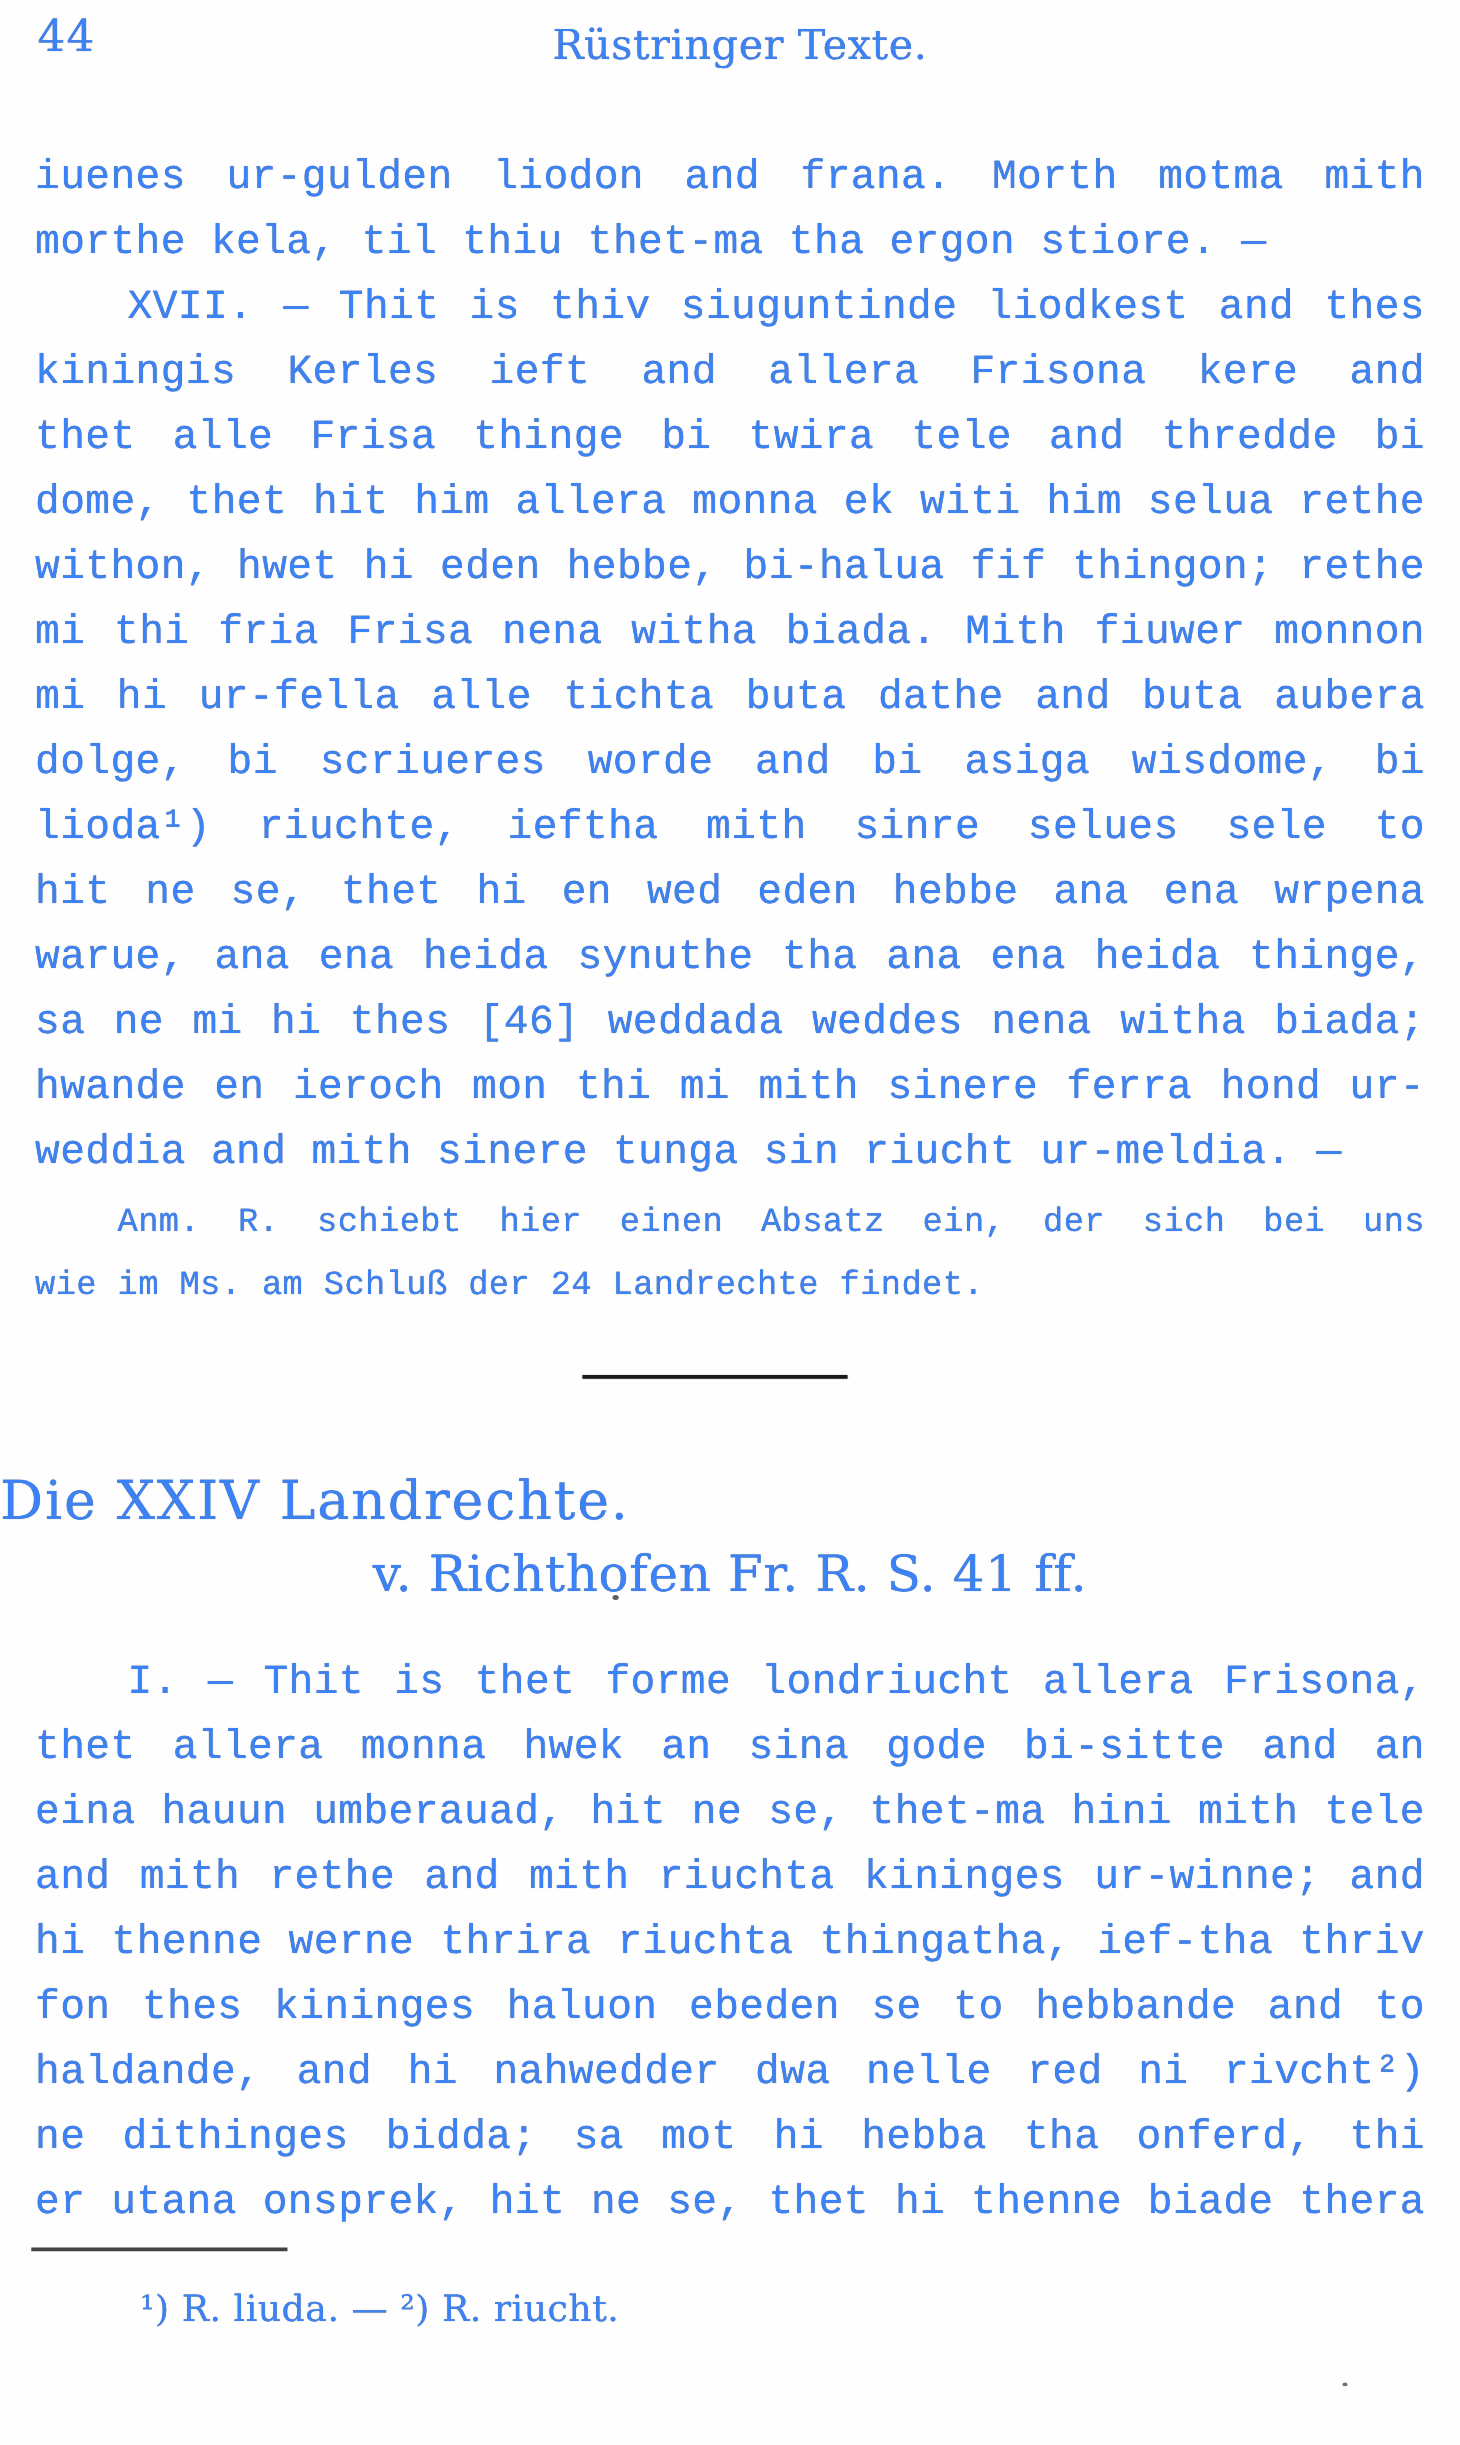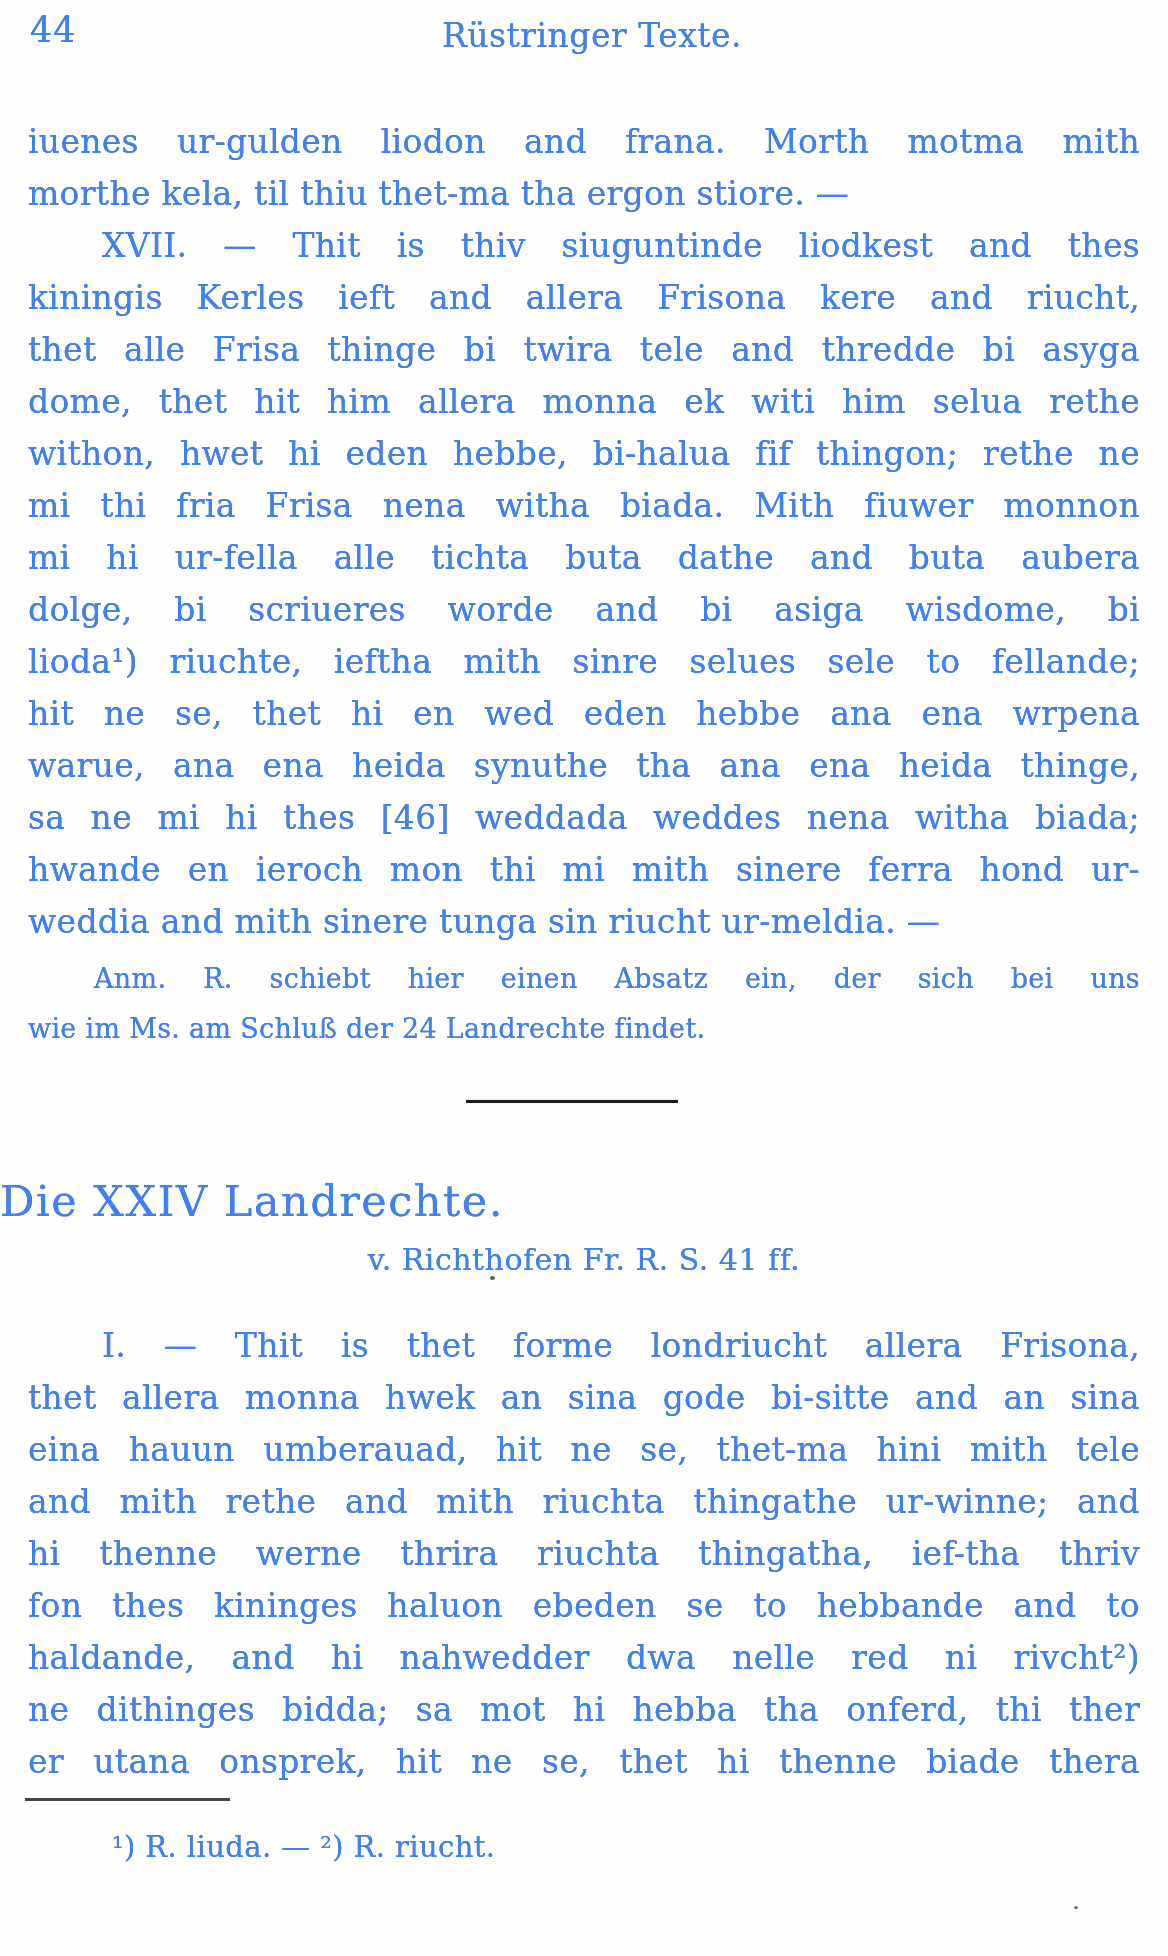--- a/index.html
+++ b/index.html
@@ -18,21 +18,21 @@
   .header { position: relative; height: 58px; padding-top: 14px; }
   .pagenum {
     position: absolute; left: 30px; top: 10px;
     font-size: 35px; letter-spacing: 1px;
   }
   .runtitle {
     position: absolute; left: 16px; right: 0; top: 16px;
     text-align: center; font-size: 33px; letter-spacing: 0.5px;
   }
   
-  .para { margin: 0 28px; font-size: 33px; letter-spacing: 0.3px; }
+  .para { margin: 0 28px; font-size: 33px; letter-spacing: 0.3px; font-family: Liberation Mono, monospace; }
   .line { height: 52px; line-height: 52px; overflow: hidden; }
   .line.j { text-align: justify; text-align-last: justify; }
   .line.ind { text-indent: 74px; }
   .frag { margin-top: 44px; }
   .anm { font-size: 27px; margin-top: 6px; }
   .anm .line { height: 50px; line-height: 50px; }
   .anm .line.ind { text-indent: 66px; }
   
   .divider {
     width: 212px; height: 3px; background: #1d1a17;
@@ -40,21 +40,21 @@
     box-shadow: 0 0 1px rgba(0,0,0,0.5);
   }
   
   .sec-title {
     margin: 74px 0 0; text-align: left;
     font-size: 43px; font-weight: normal; letter-spacing: 1.5px;
     line-height: 49px;
   }
   .sec-sub {
     margin-top: 16px; text-align: center;
-    font-size: 30px; letter-spacing: 0.5px; line-height: 36px;
+    font-size: 40px; letter-spacing: 0.5px; line-height: 36px;
   }
   .pi { margin-top: 42px; }
   
   .footrule {
     margin: 10px 0 0 25px; width: 205px; height: 3px;
     background: #262220; opacity: 0.85;
   }
   .footnote {
     margin: 26px 28px 0; font-size: 29px; letter-spacing: 0.4px;
     line-height: 40px; text-indent: 84px;
@@ -104,21 +104,21 @@
   <div class="divider"></div>
 
   <div class="sec-title">Die XXIV Landrechte.</div>
 
   <div class="sec-sub">v. Richthofen Fr. R. S. 41 ff.</div>
 
   <div class="para pi">
       <div class="line j ind">I. — Thit is thet forme londriucht allera Frisona,</div>
       <div class="line j">thet allera monna hwek an sina gode bi-sitte and an sina</div>
       <div class="line j">eina hauun umberauad, hit ne se, thet-ma hini mith tele</div>
-      <div class="line j">and mith rethe and mith riuchta thingathe ur-winne; and</div>
+      <div class="line j">and mith rethe and mith riuchta kininges ur-winne; and</div>
       <div class="line j">hi thenne werne thrira riuchta thingatha, ief-tha thriv</div>
       <div class="line j">fon thes kininges haluon ebeden se to hebbande and to</div>
       <div class="line j">haldande, and hi nahwedder dwa nelle red ni rivcht²)</div>
       <div class="line j">ne dithinges bidda; sa mot hi hebba tha onferd, thi ther</div>
       <div class="line j">er utana onsprek, hit ne se, thet hi thenne biade thera</div>
     </div>
 
   <div class="footrule"></div>
 
   <div class="footnote">¹) R. liuda. — ²) R. riucht.</div>

